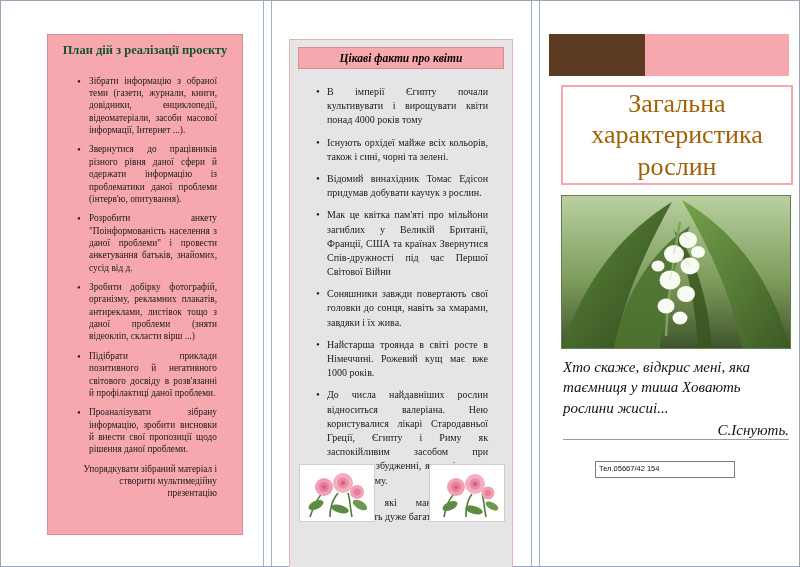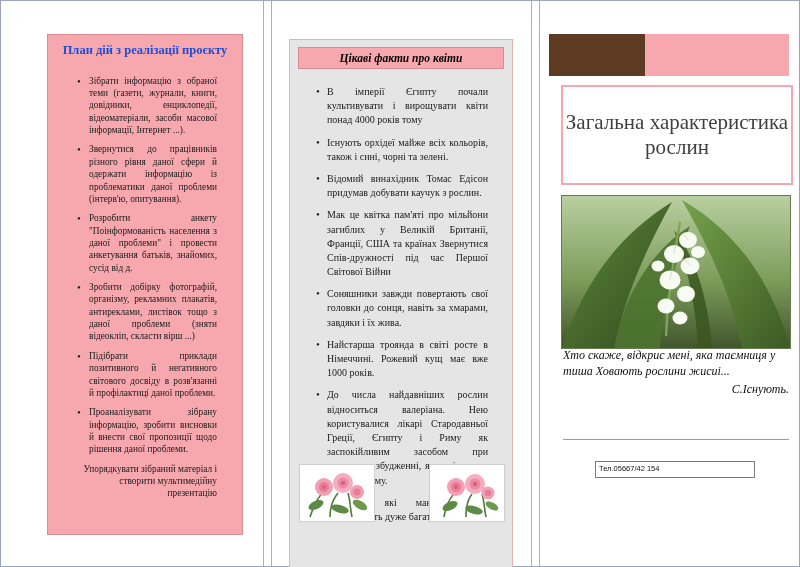--- a/index.html
+++ b/index.html
@@ -55,21 +55,21 @@
     width: 196px;
     height: 501px;
     padding: 8px 9px 8px 9px;
     box-sizing: border-box;
   }
   .left-title {
     text-align: center;
     font-weight: bold;
     font-size: 12.5px;
     line-height: 1.25;
-    color: #1d4ed8;
+    color: #14532d;
     margin-bottom: 11px;
   }
   .bullet-list {
     margin: 16px;
     padding: 0;
     list-style: none;
   }
   .bullet-list li {
     position: relative;
     font-size: 9.3px;
@@ -165,60 +165,60 @@
     width: 228px;
     height: 96px;
     background: #ffffff;
     border: 2px solid #f7a8ae;
     display: flex;
     align-items: center;
     justify-content: center;
     text-align: center;
   }
   .title-box .t {
-    font-size: 21px;
+    font-size: 26px;
     line-height: 1.2;
-    color: #404040;
+    color: #a16207;
   }
   .photo {
     position: absolute;
     left: 22px;
     top: 194px;
     width: 228px;
     height: 152px;
     overflow: hidden;
     border: 1px solid #6a7a55;
   }
   .quote {
     position: absolute;
     left: 24px;
-    top: 346px;
+    top: 356px;
     width: 226px;
     font-style: italic;
-    font-size: 12px;
+    font-size: 15px;
     line-height: 1.35;
     color: #111;
   }
   .quote .author {
     display: block;
     text-align: right;
     margin-top: 2px;
   }
   .hr-line {
     position: absolute;
     left: 24px;
     top: 438px;
     width: 226px;
     border-top: 1px solid #9b9b9b;
   }
   .phone-box {
     position: absolute;
     left: 56px;
     top: 460px;
-    width: 160px;
+    width: 140px;
     height: 17px;
     background: #ffffff;
     border: 1px solid #7c7c7c;
     font-size: 7.5px;
     font-family: "Liberation Sans", sans-serif;
     color: #111;
     padding: 2px 3px;
     box-sizing: border-box;
     white-space: nowrap;
     overflow: hidden;

